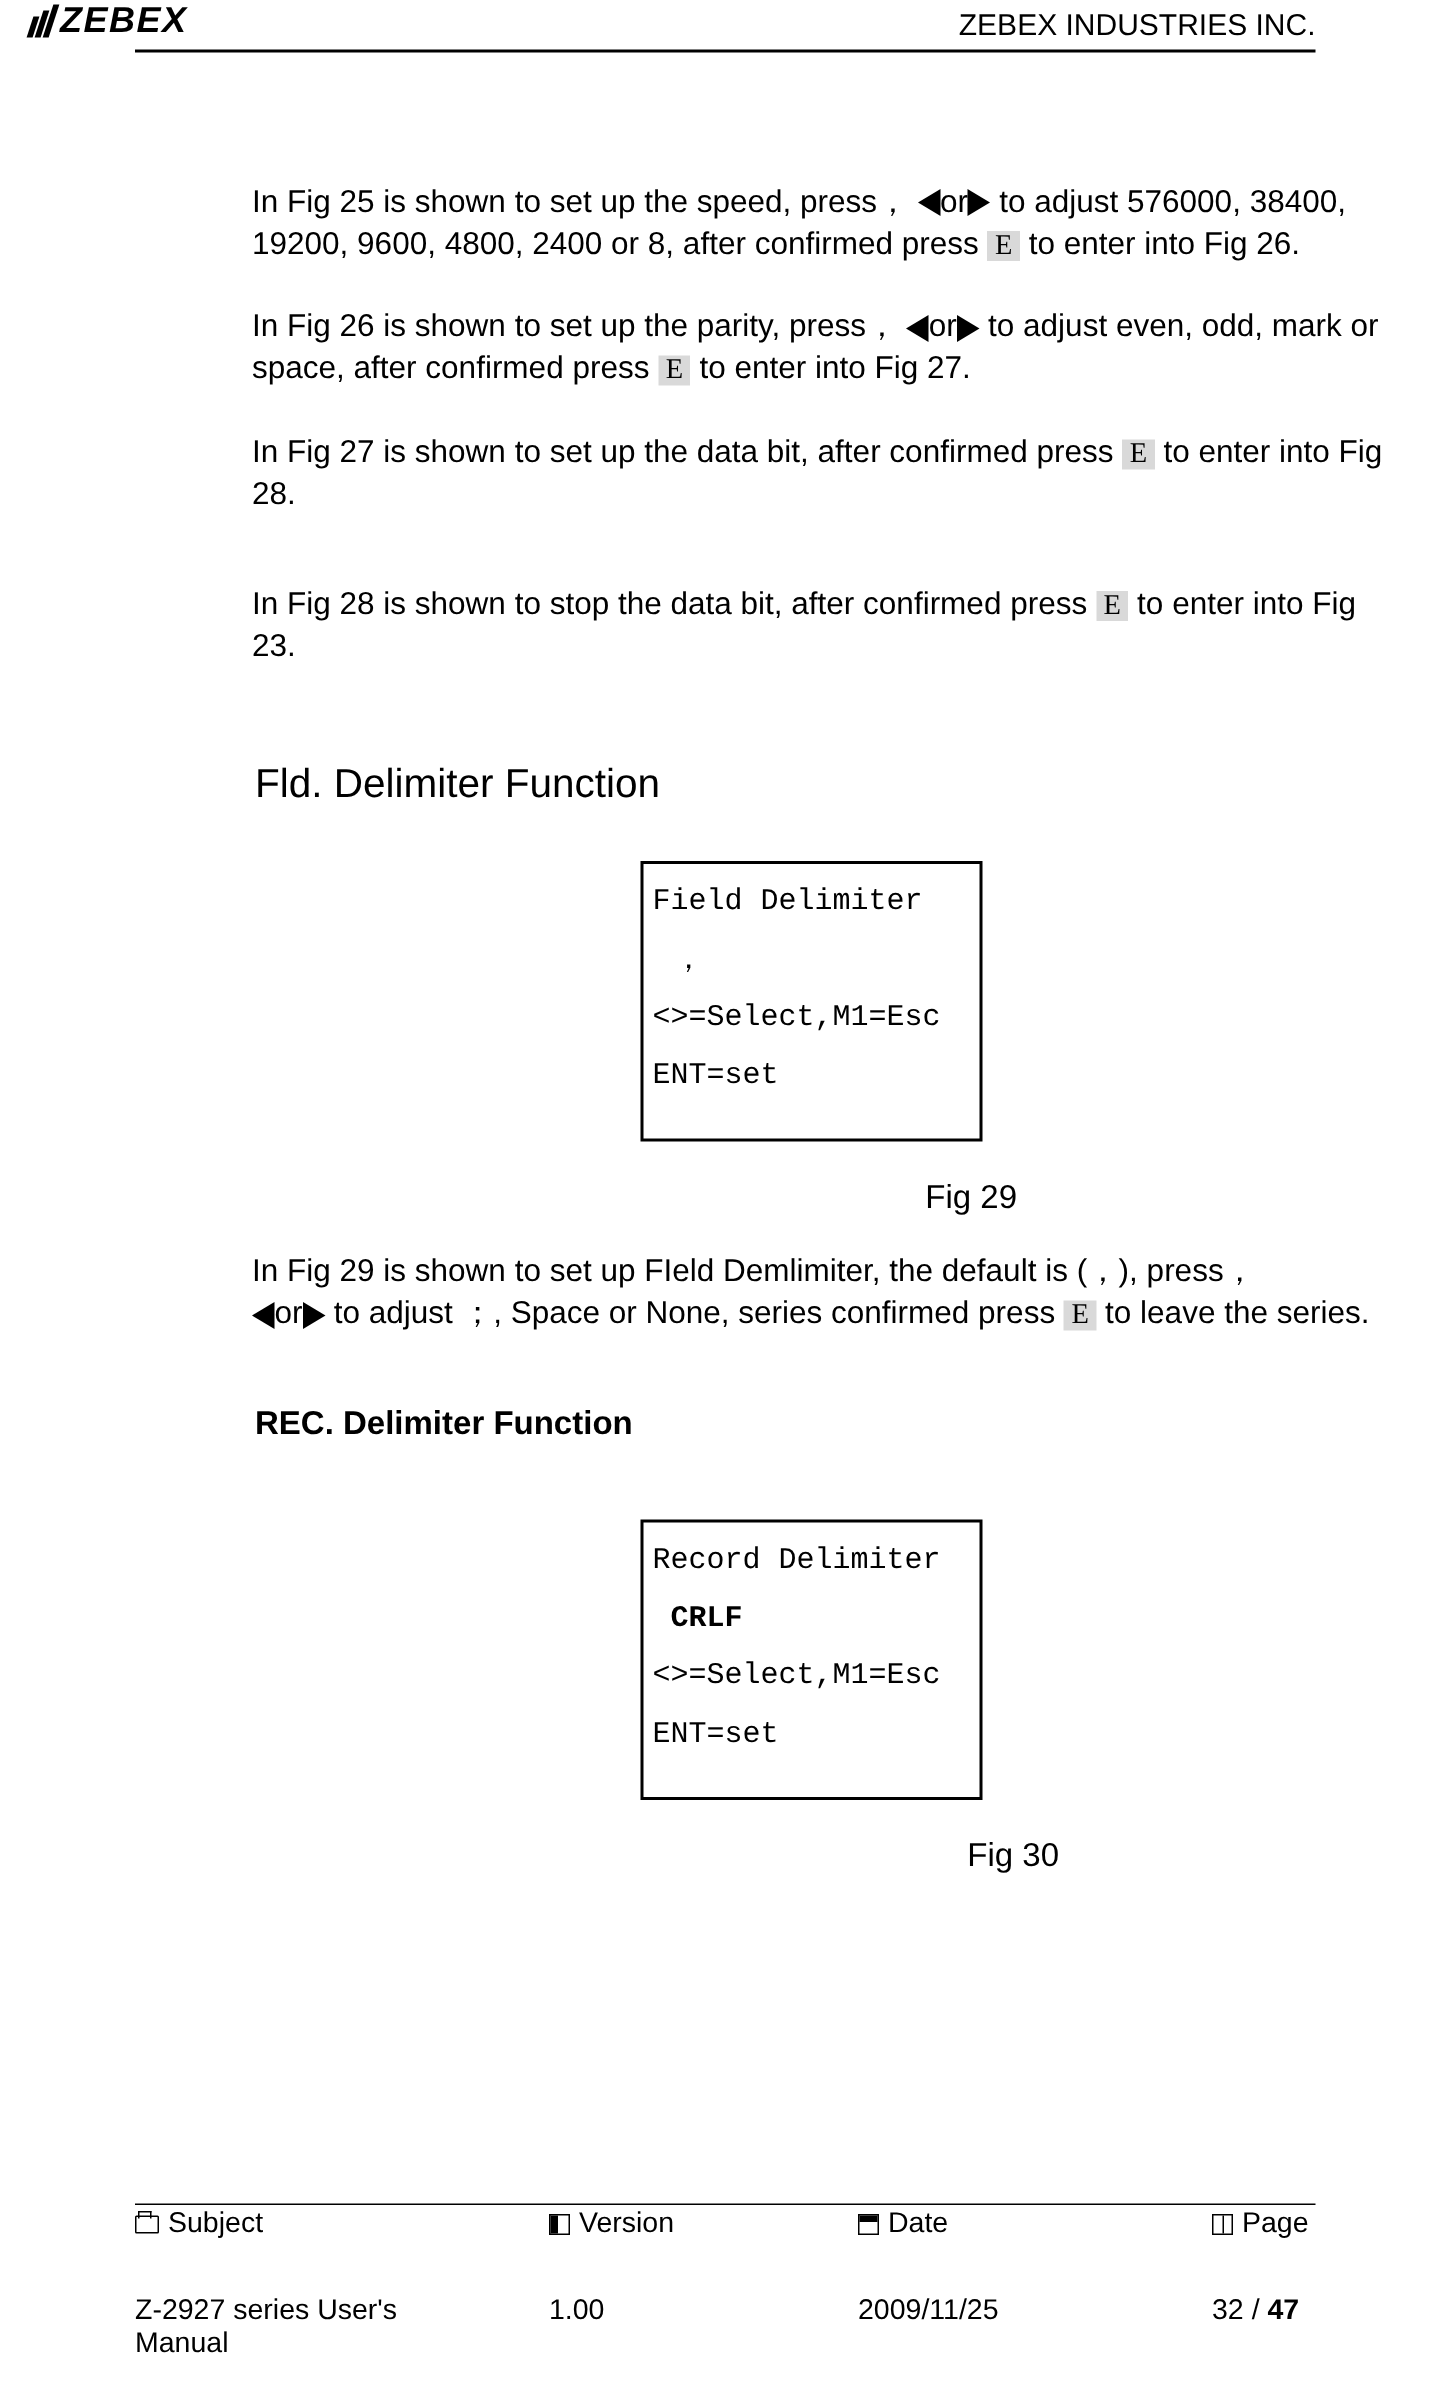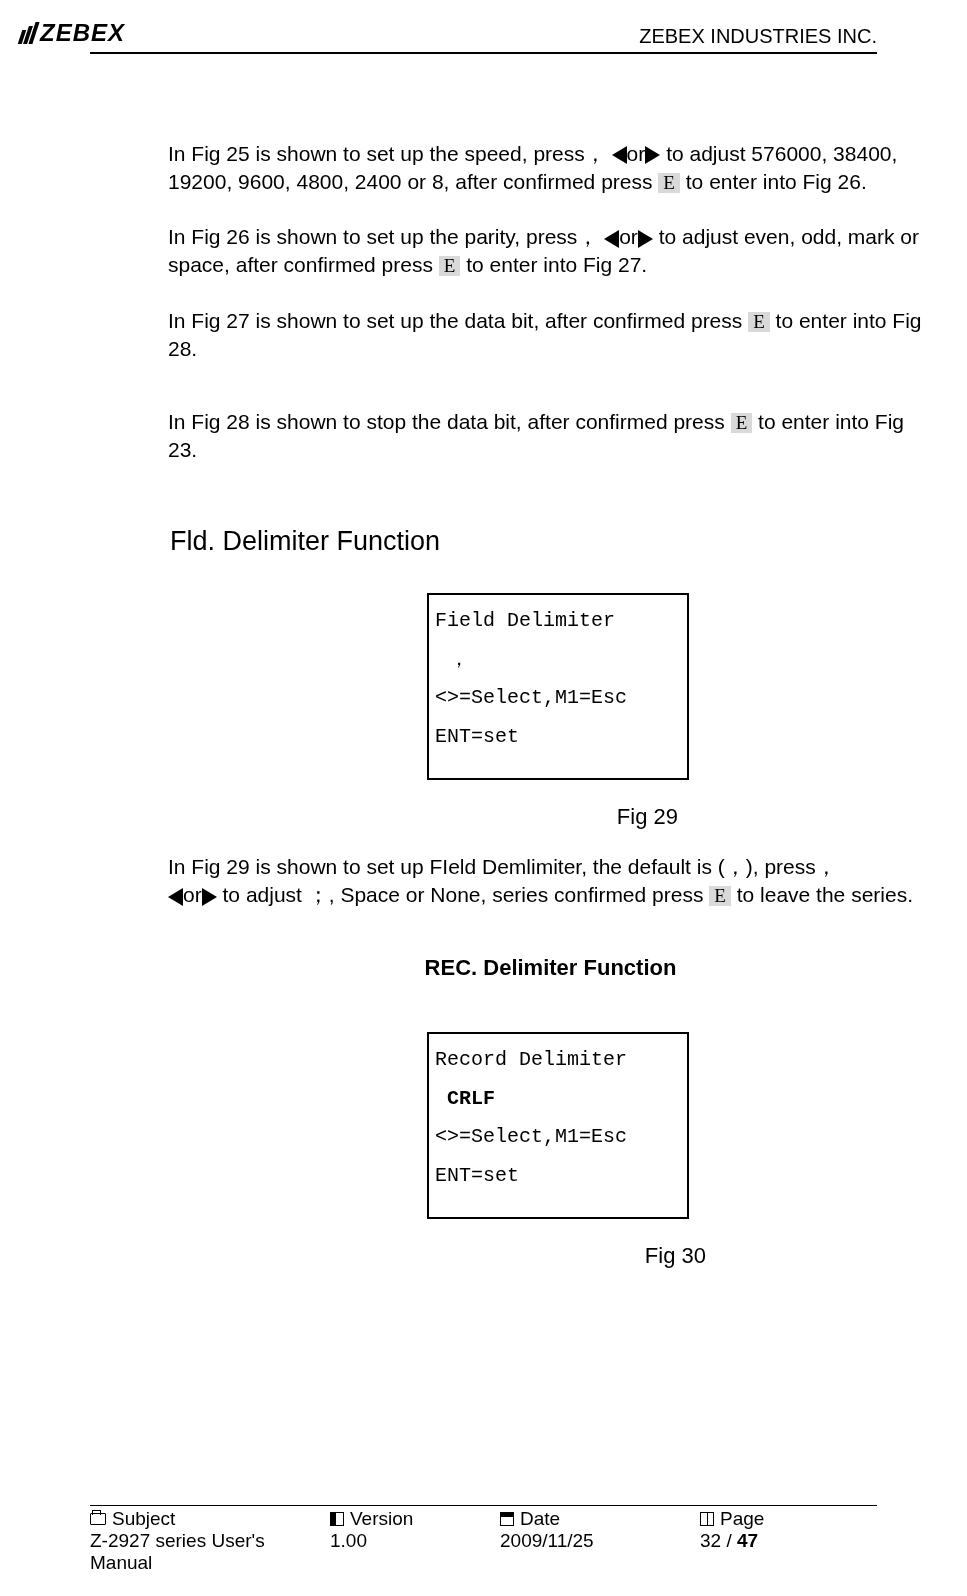--- a/index.html
+++ b/index.html
@@ -9,21 +9,21 @@
       background: #fff;
       font-family: Arial, Helvetica, sans-serif;
       color: #000;
       position: relative;
       padding: 0;
     }
     .header-row {
       display: flex;
       justify-content: space-between;
       align-items: flex-start;
-      padding: 19px 90px 0 20px;
+      padding: 0 90px 0 20px;
     }
     .logo {
       display: flex;
       align-items: center;
       gap: 2px;
     }
     .logo-stripes {
       display: flex;
       align-items: flex-end;
       gap: 2px;
@@ -83,21 +83,21 @@
       padding-left: 2px;
     }
     .section-title.bold { font-weight: bold; }
 
     .lcd-wrap {
       margin: 34px auto 22px auto;
       width: 245px;
     }
     .lcd {
       border: 2px solid #000;
-      width: 262px;
+      width: 228px;
       height: 187px;
       padding: 6px 0 0 6px;
       font-family: "Courier New", monospace;
       font-size: 20px;
       line-height: 1.95;
       white-space: pre;
     }
     .lcd .l2 { padding-left: 14px; display:block; height:38px;}
     .figcap {
       text-align: right;
@@ -112,20 +112,21 @@
     }
     .footer-rule {
       border: 0;
       border-top: 1px solid #000;
     }
     .footer-grid {
       display: grid;
       grid-template-columns: 240px 170px 200px 1fr;
       font-size: 19px;
       margin-top: 2px;
+      gap: 36px;
     }
     .footer-label { display: flex; align-items: center; gap: 6px; }
     .micon { display: inline-block; }
     .mi-folder { width:16px;height:12px;border:1px solid #000;border-radius:1px;position:relative;}
     .mi-folder::before{content:"";position:absolute;top:-4px;left:1px;width:7px;height:4px;border:1px solid #000;border-bottom:none;}
     .mi-version { width:14px;height:14px;border:1px solid #000; background:linear-gradient(90deg,#000 40%, transparent 40%); }
     .mi-date { width:14px;height:14px;border:1px solid #000; background:linear-gradient(180deg,#000 35%, transparent 35%); }
     .mi-page { width:14px;height:14px;border:1px solid #000; position:relative;}
     .mi-page::before{content:"";position:absolute;left:50%;top:0;bottom:0;width:1px;background:#000;}
     .pg-total { font-weight: bold; }
@@ -186,21 +187,21 @@
   <div class="figcap" style="width:510px;">Fig 29</div>
 
   <p class="para" style="margin-top:22px; margin-bottom:44px;">
     <span>In Fig 29 is shown to set up FIeld Demlimiter, the default is (，), press，</span><br>
     <span class="tri left"></span><span>or</span><span class="tri right"></span>
     <span> to adjust ；, Space or None, series confirmed press </span>
     <span class="inline-key">E</span>
     <span> to leave the series.</span>
   </p>
 
-  <div class="section-title bold" style="font-size:22px;text-align:center;">REC. Delimiter Function</div>
+  <div class="section-title bold" style="font-size:22px;">REC. Delimiter Function</div>
 
   <div class="lcd-wrap" style="margin-top:50px;">
     <div class="lcd"><span>Record Delimiter</span>
 <span class="l2" style="padding-left:0;font-weight:bold;"> CRLF</span><span>&lt;&gt;=Select,M1=Esc</span>
 <span>ENT=set</span></div>
   </div>
   <div class="figcap" style="width:538px;">Fig 30</div>
 
 </div>
 

